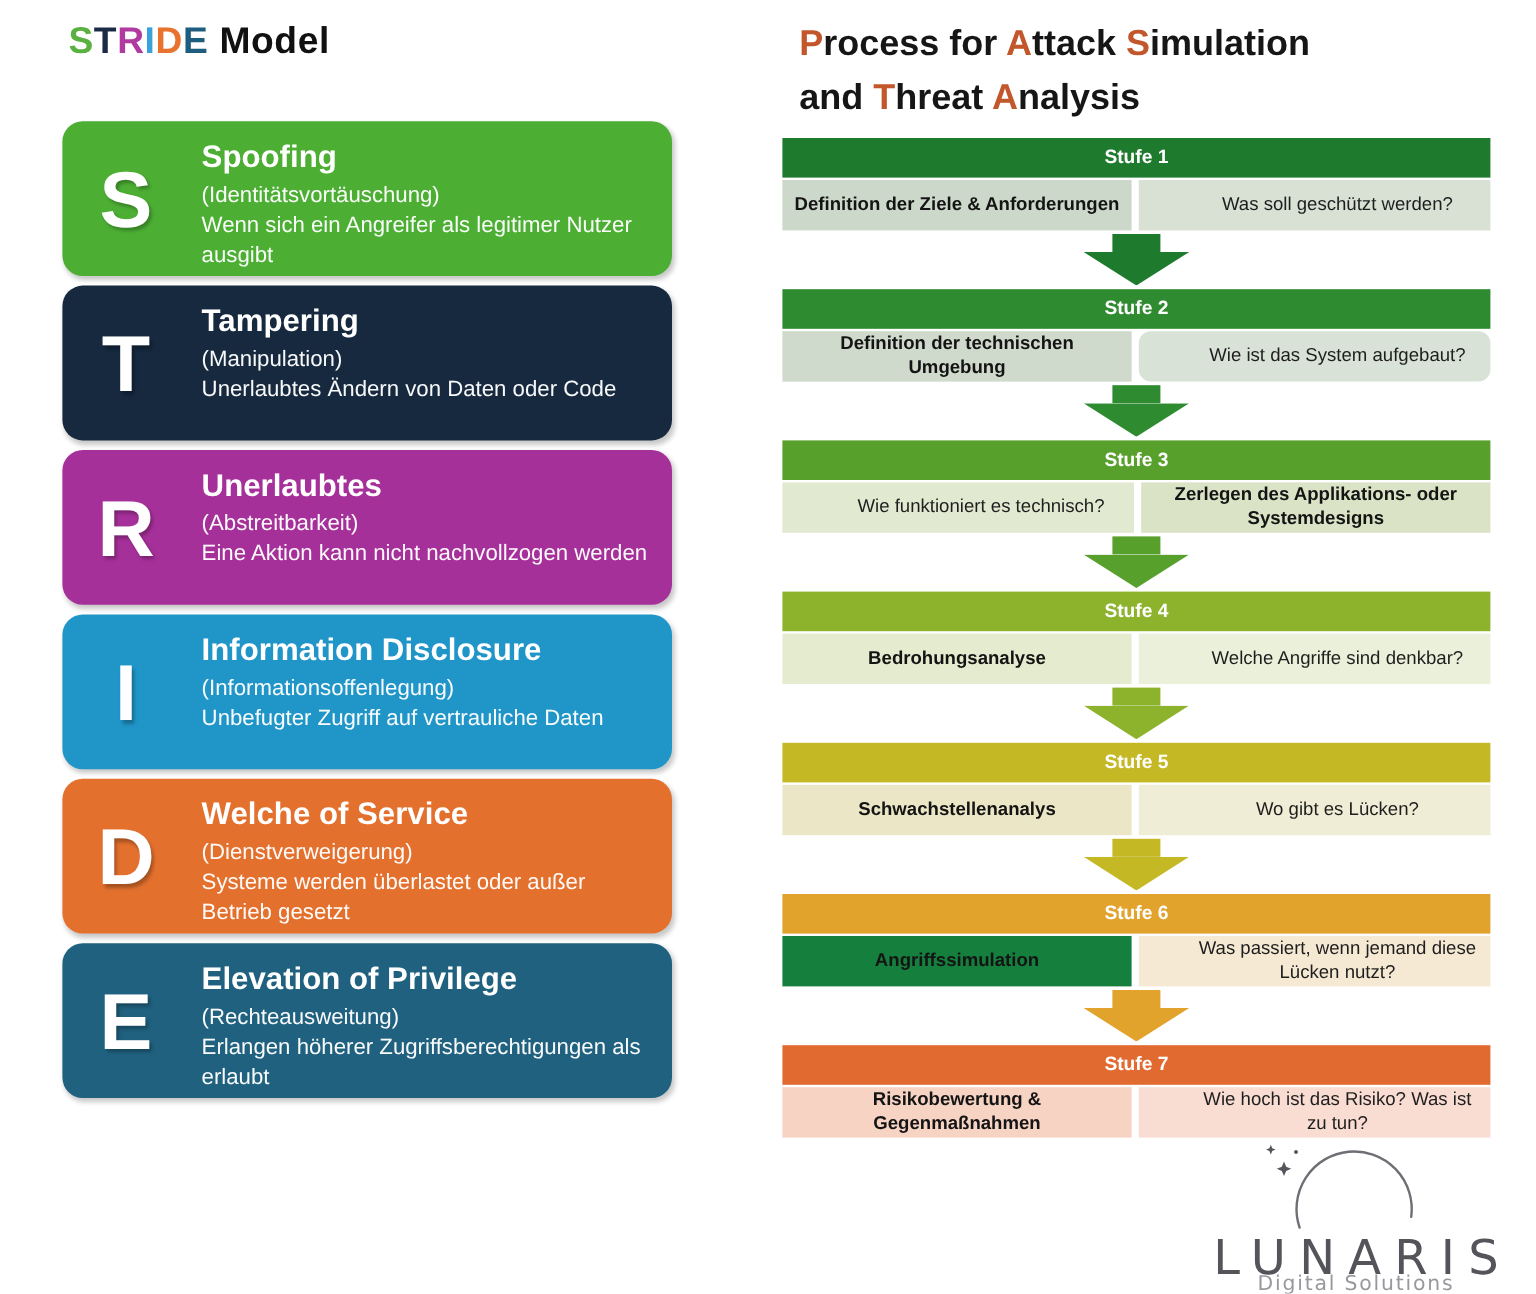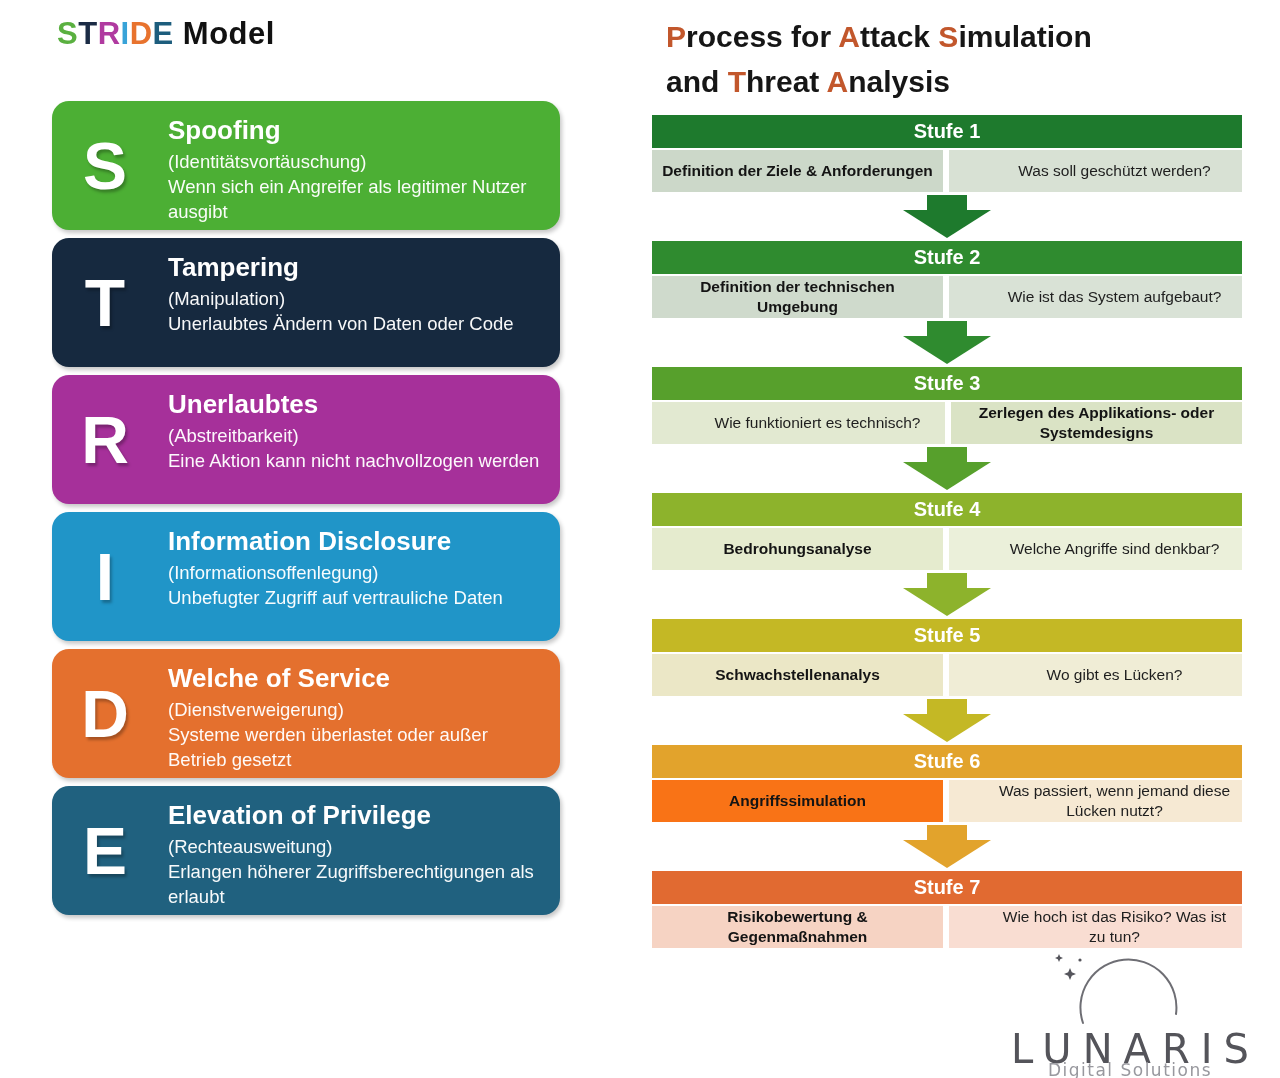--- a/index.html
+++ b/index.html
@@ -18,21 +18,21 @@
     font-size:66px; font-weight:bold; text-shadow:2px 3px 3px rgba(0,0,0,0.28); }
   .sbox-text { flex:1; padding:13px 14px 8px 10px; }
   .sbox-title { font-size:26px; font-weight:bold; line-height:32px; margin-bottom:3px; }
   .sbox-sub, .sbox-desc { font-size:18.5px; line-height:25px; color:rgba(255,255,255,0.97); }
 
   
   .pasta-title { position:absolute; left:666px; top:14px; font-size:30px;
     font-weight:bold; line-height:45px; color:#161616; }
   .pasta-col { position:absolute; left:652px; top:115px; width:590px; }
   .stage-header { height:33px; display:flex; align-items:center; justify-content:center;
-    color:#fff; font-size:20px; font-weight:bold; }
+    color:#fff; font-size:16px; font-weight:bold; }
   .stage-row { display:flex; gap:6px; margin-top:2px; height:42px; }
   .cell { display:flex; align-items:center; justify-content:center; text-align:center;
     font-size:15.5px; line-height:1.28; padding:2px 10px; }
   .cell-left { width:291px; font-weight:bold; color:#141414; }
   .cell-right { flex:1; color:#1e1e1e;padding-left:48px; }
   .arrow { height:49px; display:flex; flex-direction:column; align-items:center;
     justify-content:center; padding:3px 0; }
   .arrow-stem { width:40px; height:15px; }
   .arrow-head { width:88px; height:28px;
     clip-path:polygon(0 0, 100% 0, 50% 100%); }
@@ -125,21 +125,21 @@
   </div>
   <div class="arrow">
     <div class="arrow-stem" style="background-color: rgb(30, 122, 45);"></div>
     <div class="arrow-head" style="background-color: rgb(30, 122, 45);"></div>
   </div>
 
   <div class="stage">
     <div class="stage-header" style="background-color: rgb(47, 139, 47);">Stufe 2</div>
     <div class="stage-row">
       <div class="cell cell-left" style="background-color: rgb(207, 218, 204);">Definition der technischen Umgebung</div>
-      <div class="cell cell-right" style="background-color: rgb(217, 226, 214);">Wie ist das System aufgebaut?</div>
+      <div class="cell cell-right" style="background-color: rgb(217, 226, 214); border-radius: 10px;">Wie ist das System aufgebaut?</div>
     </div>
   </div>
   <div class="arrow">
     <div class="arrow-stem" style="background-color: rgb(47, 139, 47);"></div>
     <div class="arrow-head" style="background-color: rgb(47, 139, 47);"></div>
   </div>
 
   <div class="stage">
     <div class="stage-header" style="background-color: rgb(87, 160, 44);">Stufe 3</div>
     <div class="stage-row">
@@ -172,21 +172,21 @@
     </div>
   </div>
   <div class="arrow">
     <div class="arrow-stem" style="background-color: rgb(196, 184, 37);"></div>
     <div class="arrow-head" style="background-color: rgb(196, 184, 37);"></div>
   </div>
 
   <div class="stage">
     <div class="stage-header" style="background-color: rgb(226, 163, 44);">Stufe 6</div>
     <div class="stage-row">
-      <div class="cell cell-left" style="background-color: #f97316;">Angriffssimulation</div>
+      <div class="cell cell-left" style="background-color: #15803d;">Angriffssimulation</div>
       <div class="cell cell-right" style="background-color: rgb(246, 233, 211);">Was passiert, wenn jemand diese Lücken nutzt?</div>
     </div>
   </div>
   <div class="arrow">
     <div class="arrow-stem" style="background-color: rgb(226, 163, 44);"></div>
     <div class="arrow-head" style="background-color: rgb(226, 163, 44);"></div>
   </div>
 
   <div class="stage">
     <div class="stage-header" style="background-color: rgb(225, 106, 49);">Stufe 7</div>

